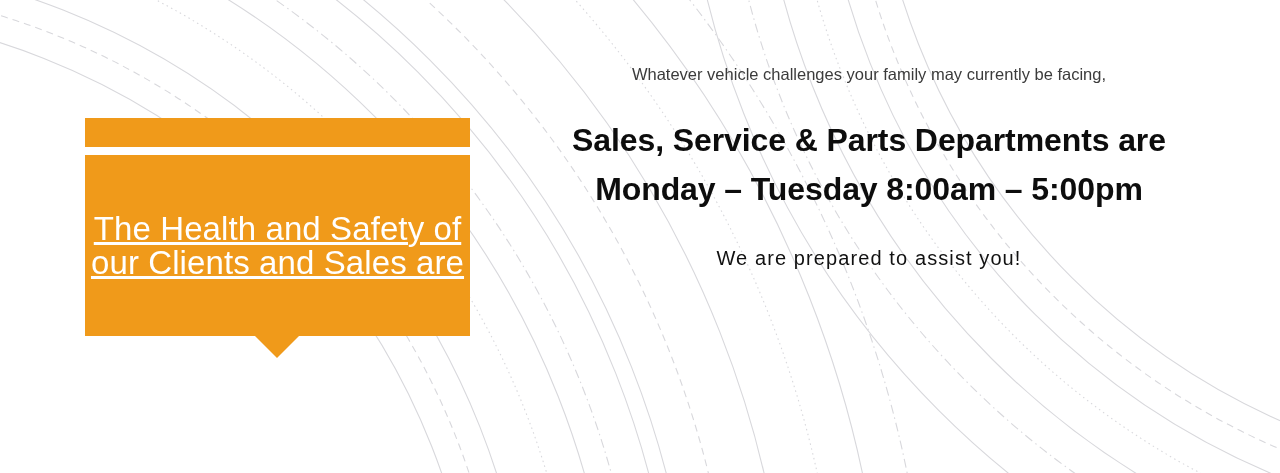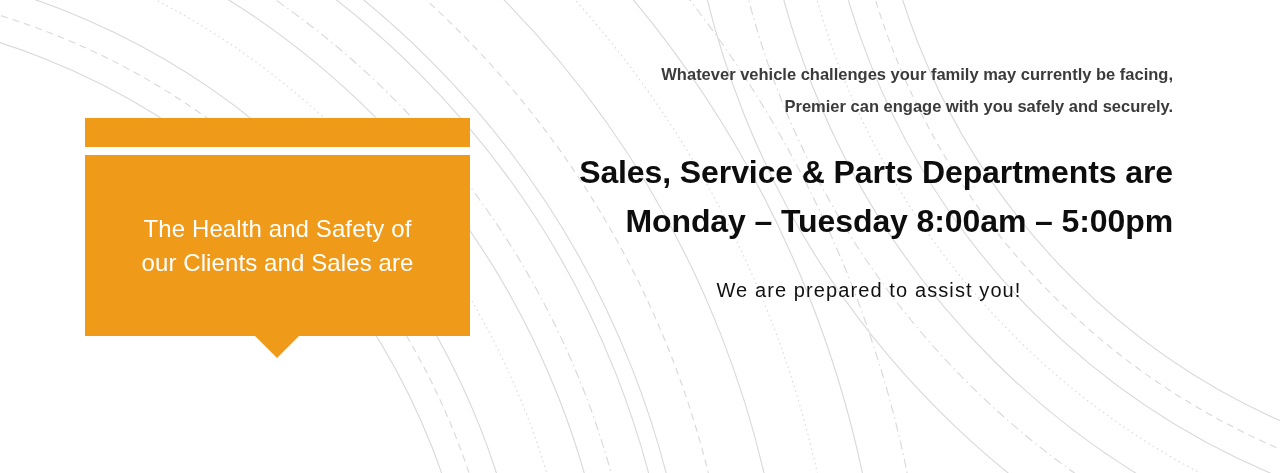--- a/index.html
+++ b/index.html
@@ -50,26 +50,27 @@
     position: relative;
     width: 385px;
     height: 181px;
     background: #F09A1A;
     display: flex;
     align-items: center;
     justify-content: center;
   }
   #callout-text {
     color: #ffffff;
-    font-size: 24px;
+    font-size: 33px;
     line-height: 34px;
     font-weight: 300;
     text-align: center;
     letter-spacing: 0.1px;
     padding: 0 12px;
+    text-decoration: underline;
   }
   #callout-text .cline {
     display: block;
     white-space: nowrap;
   }
   #callout-tail {
     position: absolute;
     left: 255px;
     top: 336px;
     width: 0;
@@ -84,27 +85,25 @@
     left: 565px;
     top: 58px;
     width: 608px;
     text-align: center;
   }
   .intro-line {
     display: block;
     color: #3b3b3b;
     font-size: 16.5px;
     line-height: 32px;
-    font-weight: 700;
+    font-weight: 400;
     white-space: nowrap;
-    text-align: right;
   }
   #headline {
     margin-top: 26px;
-    text-align: right;
   }
   .headline-line {
     display: block;
     color: #0d0d0d;
     font-size: 32px;
     line-height: 48.5px;
     font-weight: 600;
     letter-spacing: -0.1px;
     white-space: nowrap;
   }
@@ -162,21 +161,20 @@
         <span class="cline">The Health and Safety of</span>
         <span class="cline">our Clients and Sales are</span>
       </div>
     </div>
   </div>
   <div id="callout-tail"></div>
 
   <div id="message">
     <div id="intro">
       <span class="intro-line">Whatever vehicle challenges your family may currently be facing,</span>
-      <span class="intro-line">Premier can engage with you safely and securely.</span>
     </div>
     <div id="headline">
       <span class="headline-line">Sales, Service &amp; Parts Departments are</span>
       <span class="headline-line">Monday – Tuesday 8:00am – 5:00pm</span>
     </div>
     <div id="closing">
       <span id="closing-line">We are prepared to assist you!</span>
     </div>
   </div>
 

